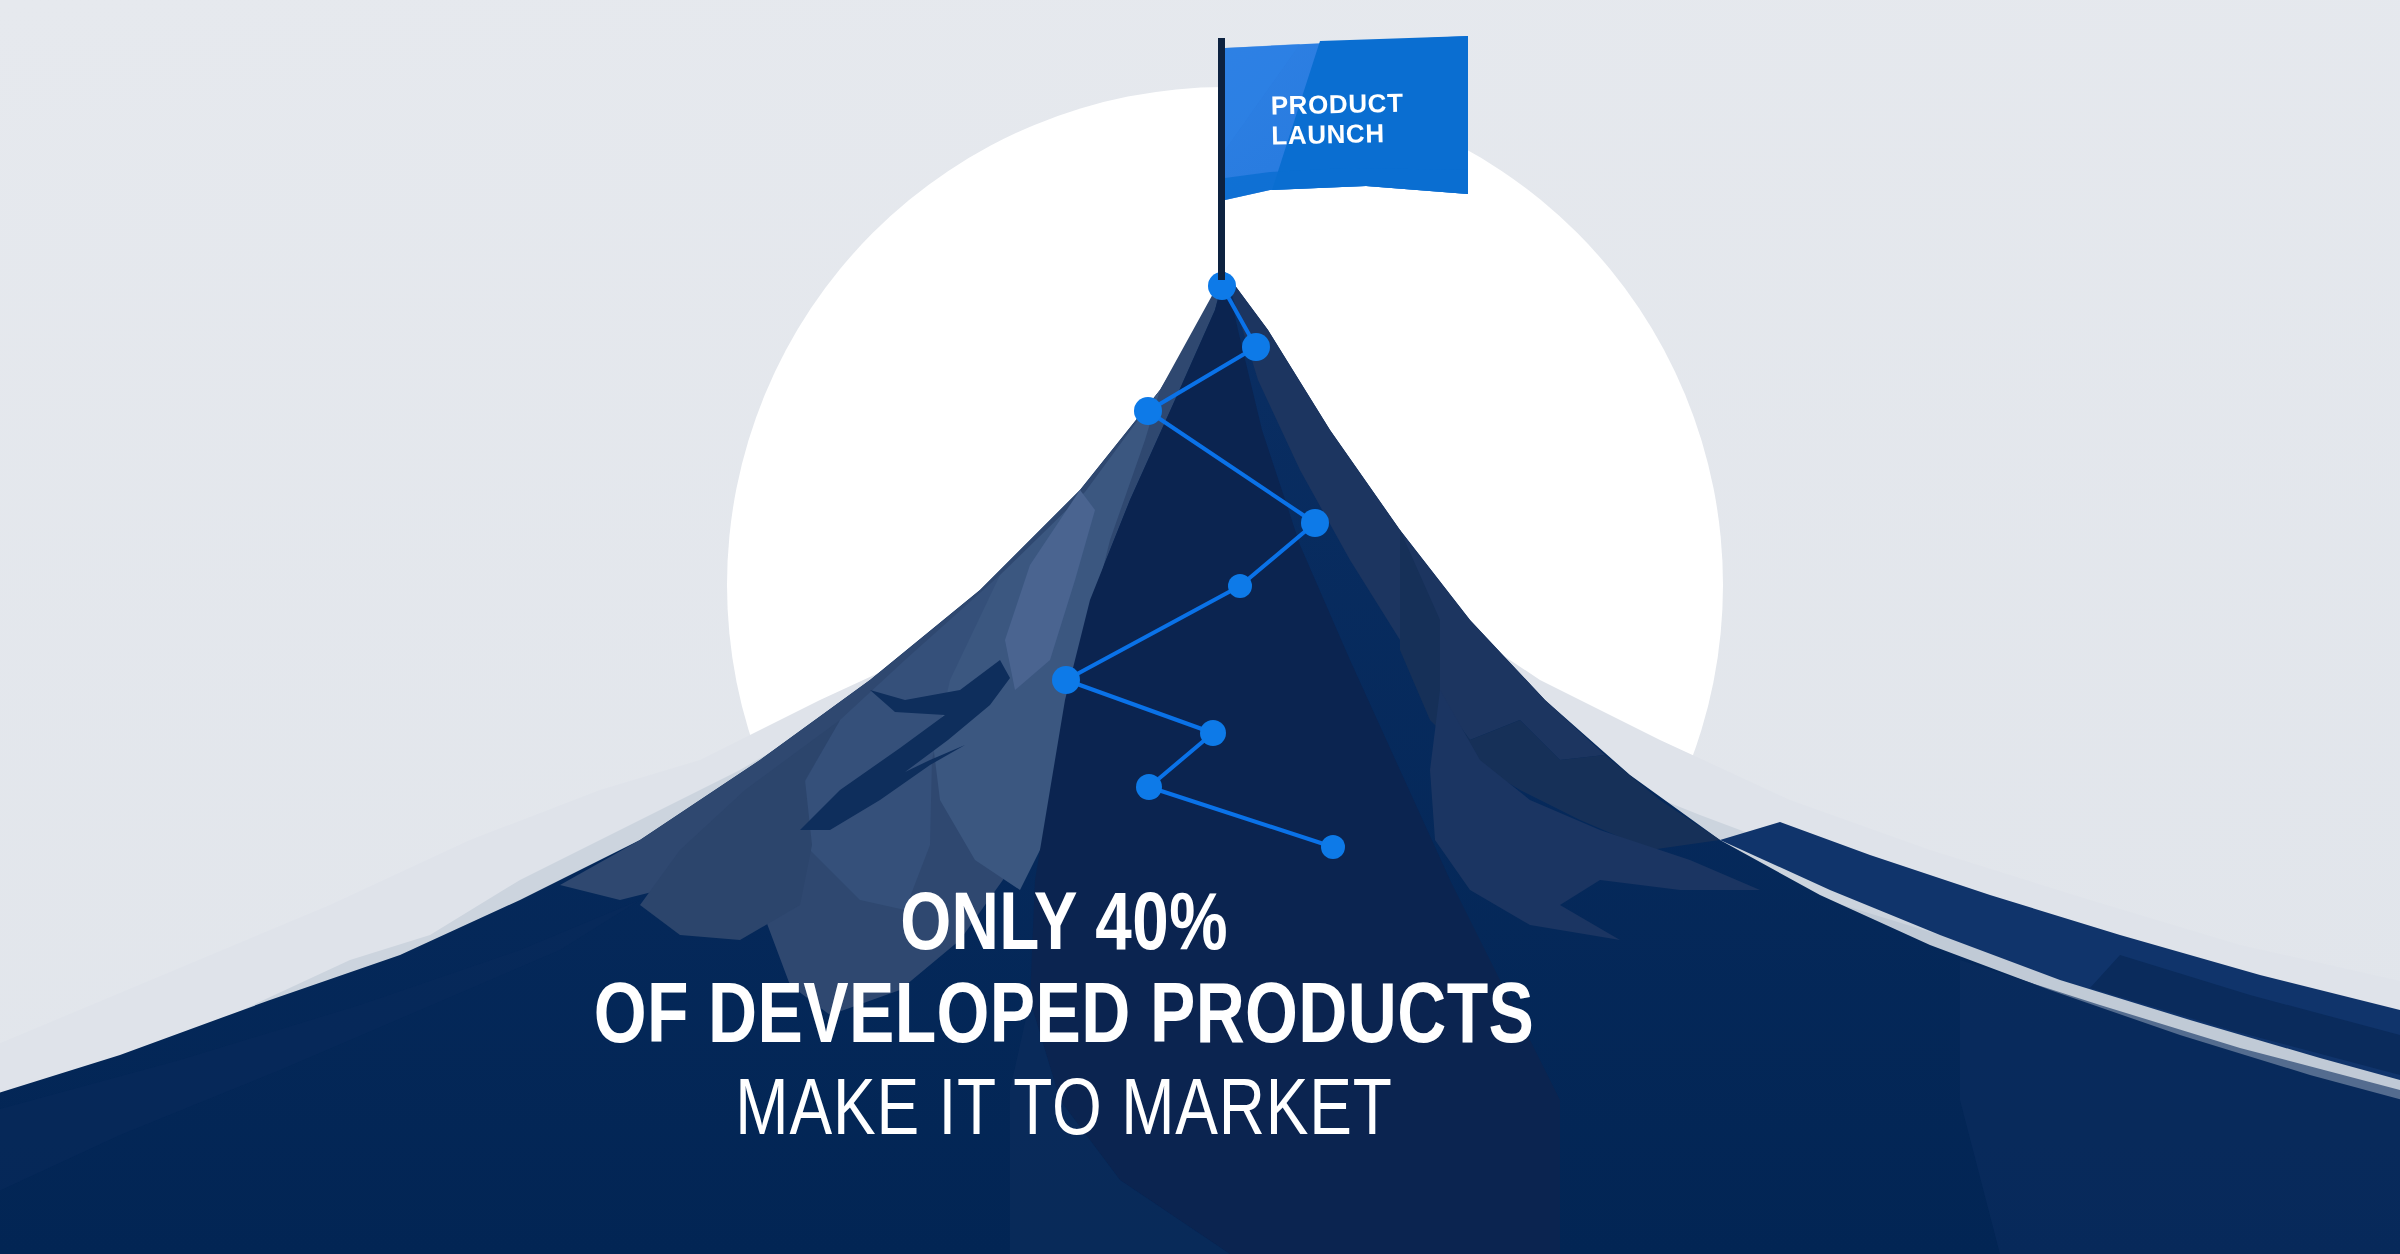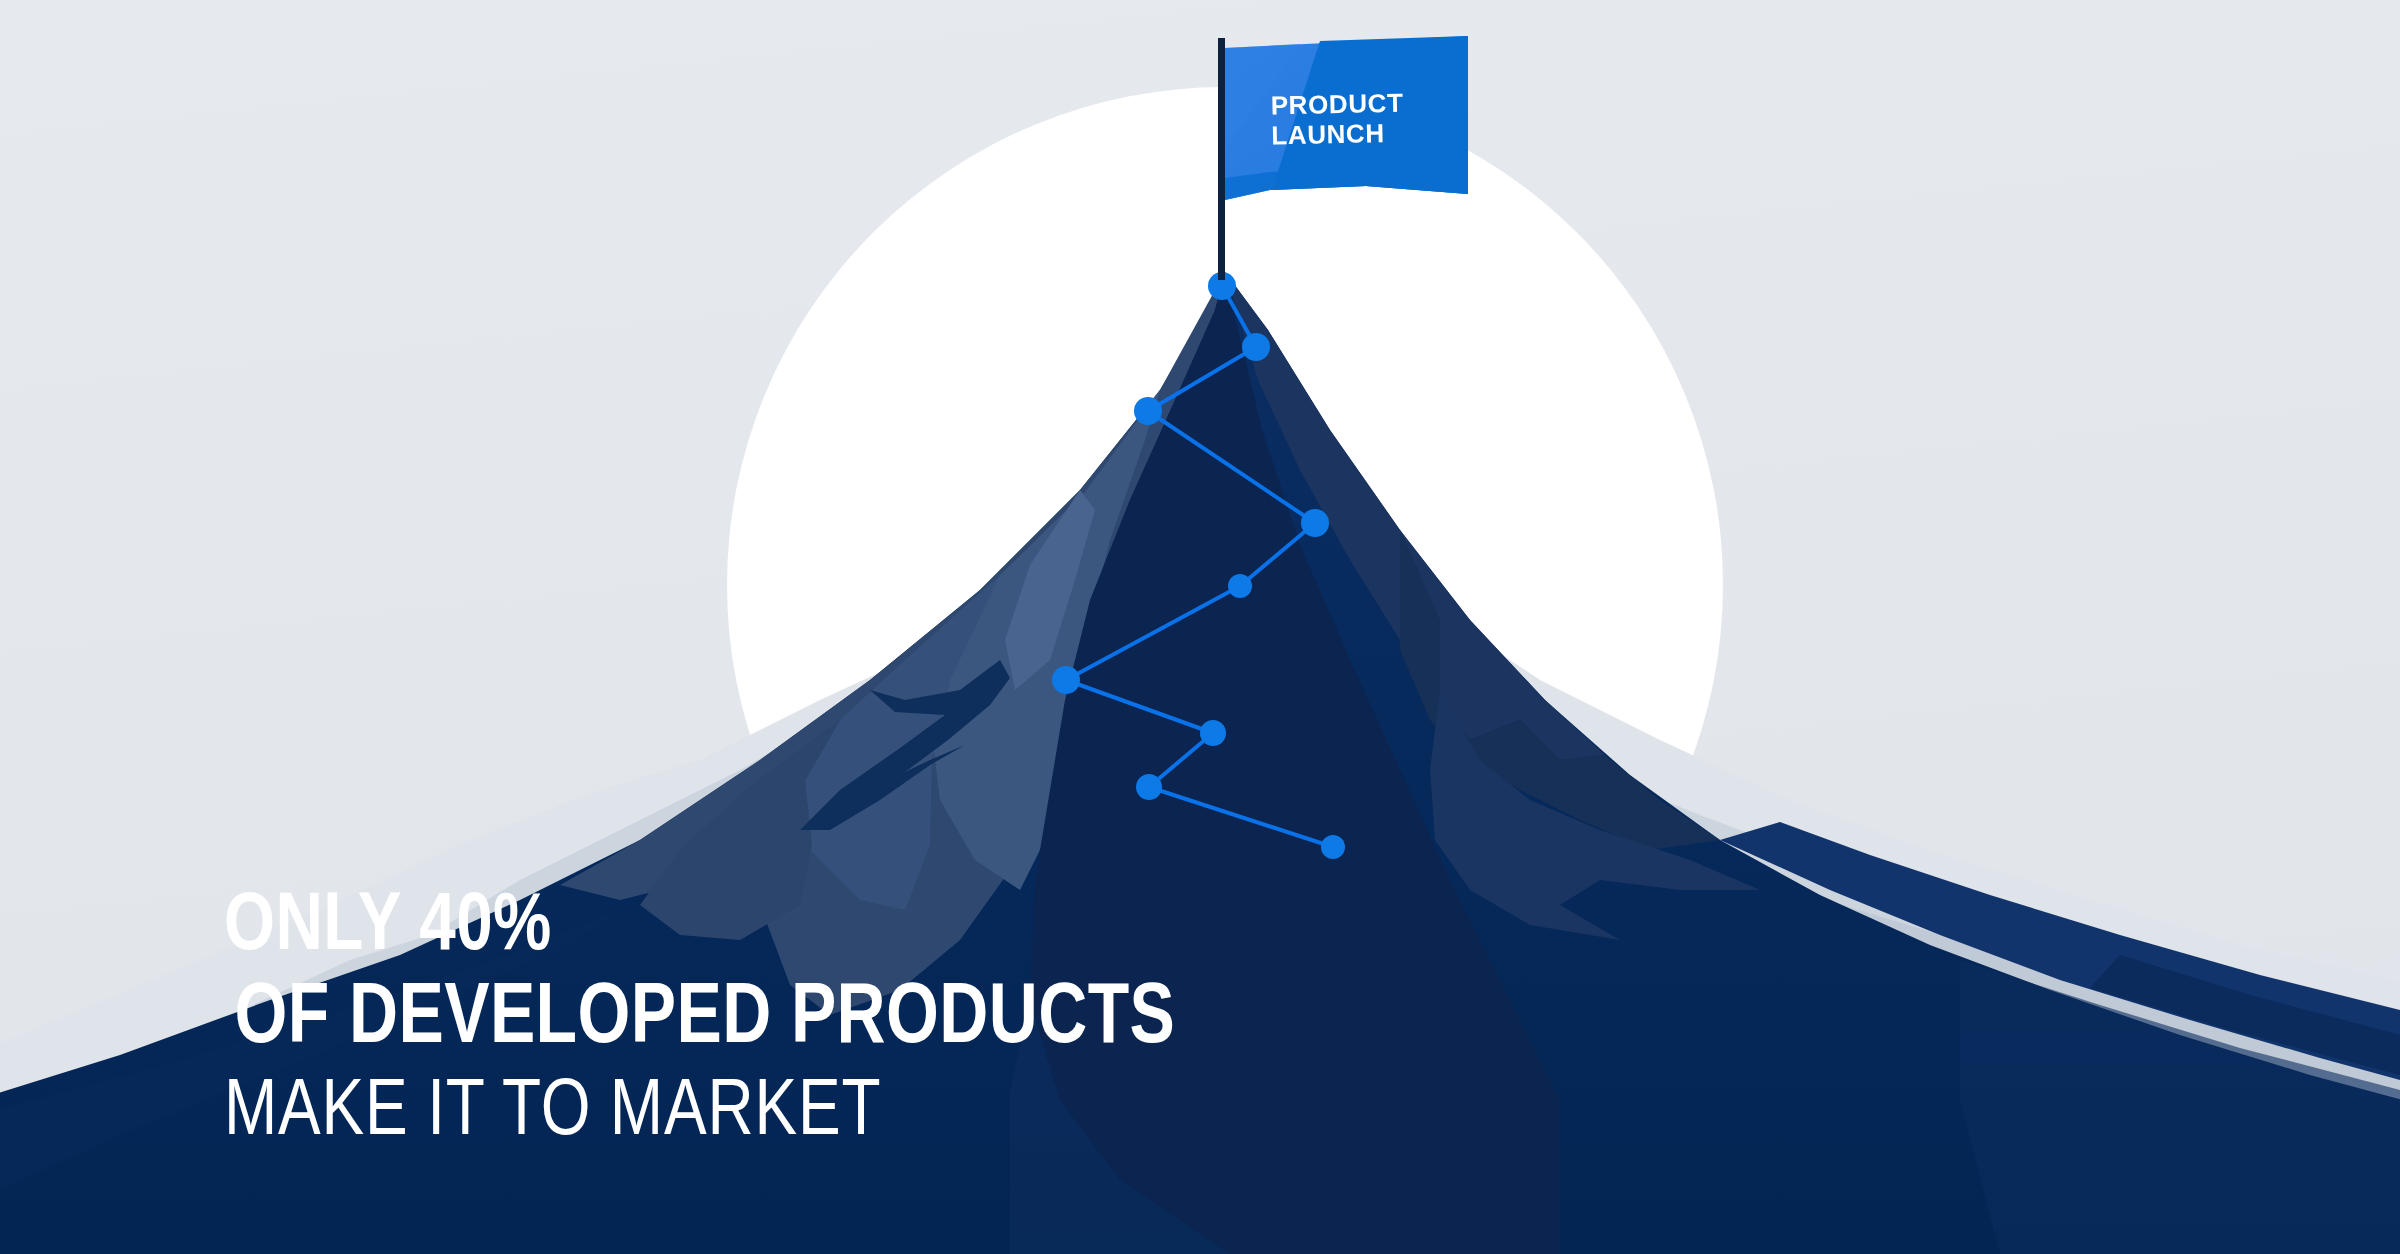--- a/index.html
+++ b/index.html
@@ -21,23 +21,24 @@
   #scene {
     position: absolute;
     top: 0;
     left: 0;
     width: 2400px;
     height: 1254px;
     display: block;
   }
   .headline-block {
     position: absolute;
-    left: 12px;
+    left: 4px;
     top: 880px;
     width: 2120px;
+    text-align: center;
     pointer-events: none;
     z-index: 40;
   }
   .hl-line1 {
     font-family: "Liberation Sans Narrow", "Liberation Sans", sans-serif;
     font-weight: bold;
     font-size: 82px;
     line-height: 82px;
     letter-spacing: 0.5px;
     color: #ffffff;

